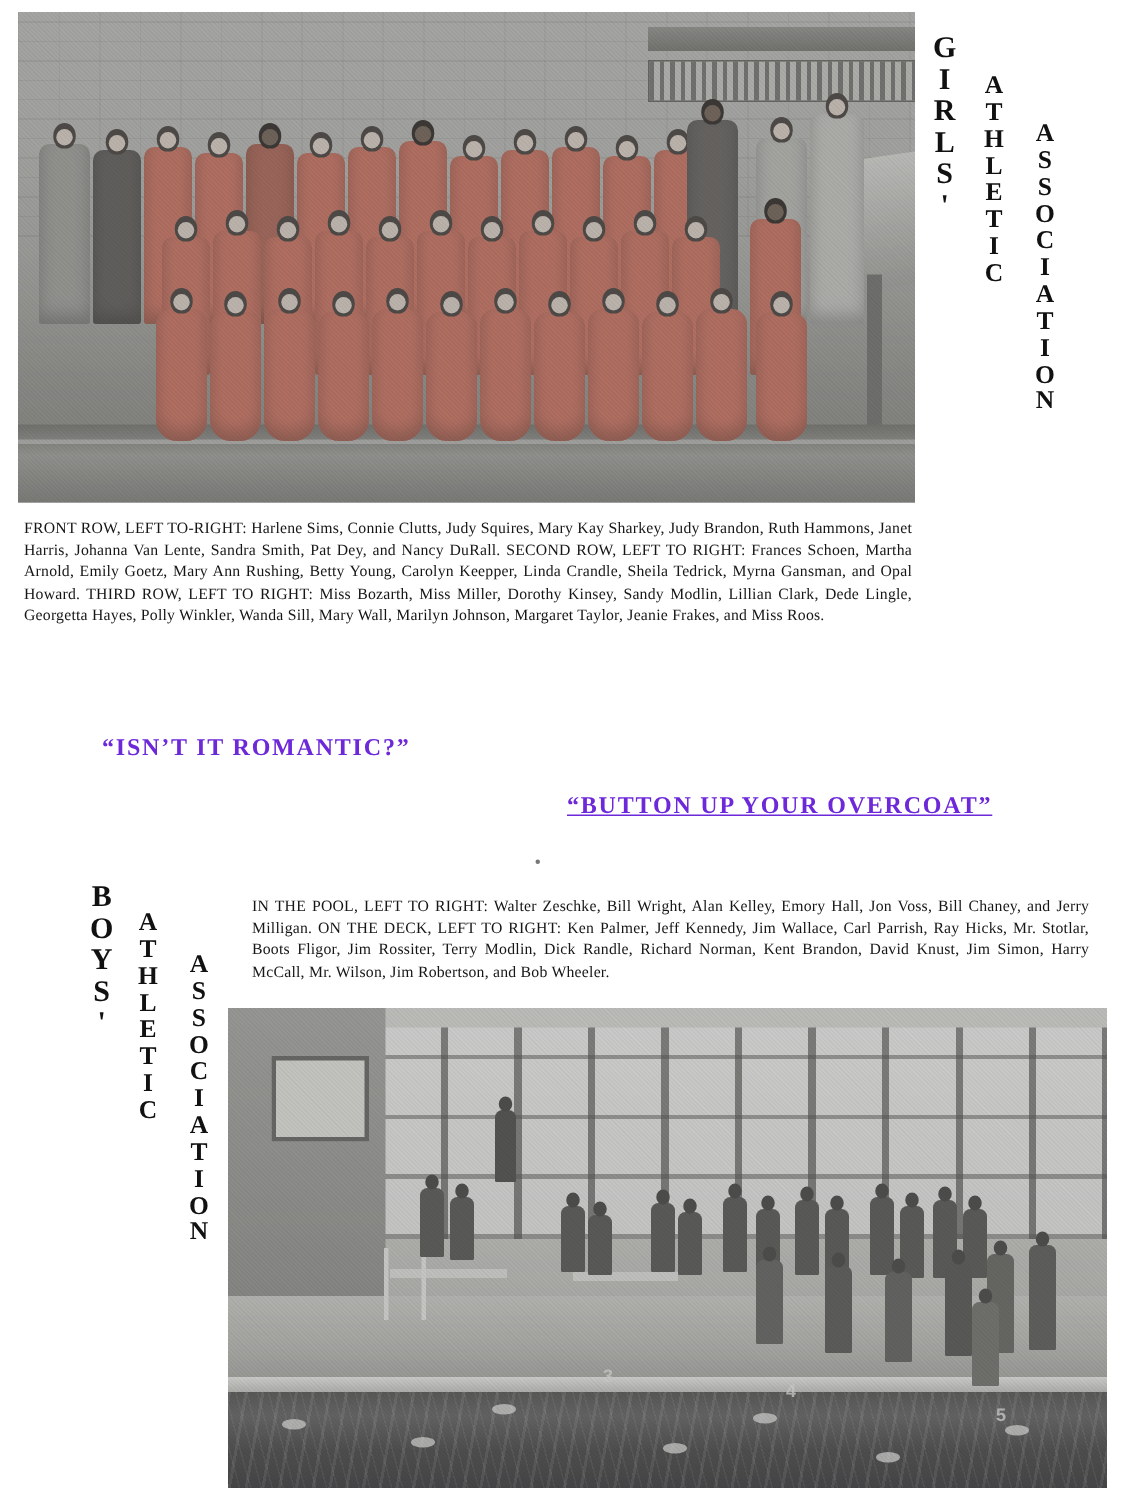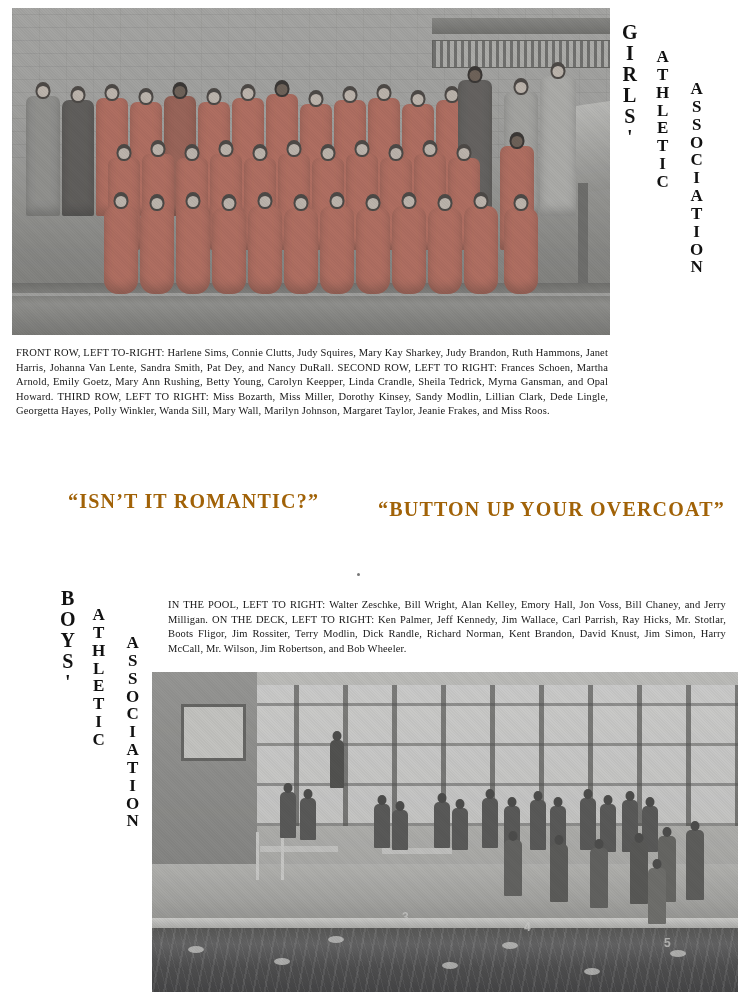--- a/index.html
+++ b/index.html
@@ -247,27 +247,27 @@
 
   #boys-word { left: 60px; top: 588px; font-size: 20px; }
   #athletic-word-b { left: 92px; top: 606px; font-size: 17px; }
   #assoc-word-b { left: 126px; top: 634px; font-size: 17px; }
 
   
   .song-title {
     position: absolute;
     font-family: "Liberation Serif", serif;
     font-weight: bold;
-    font-size: 20px;
+    font-size: 16px;
     letter-spacing: 1.2px;
-    color: #a16207;
+    color: #6d28d9;
     white-space: nowrap;
   }
   #song-1 { left: 68px; top: 490px; }
-  #song-2 { left: 378px; top: 498px; }
+  #song-2 { left: 378px; top: 529px; text-decoration: underline; }
 
   .tiny-mark {
     position: absolute;
     left: 357px; top: 573px;
     width: 3px; height: 3px;
     background: #777;
     border-radius: 50%;
   }
 </style>
 </head>

